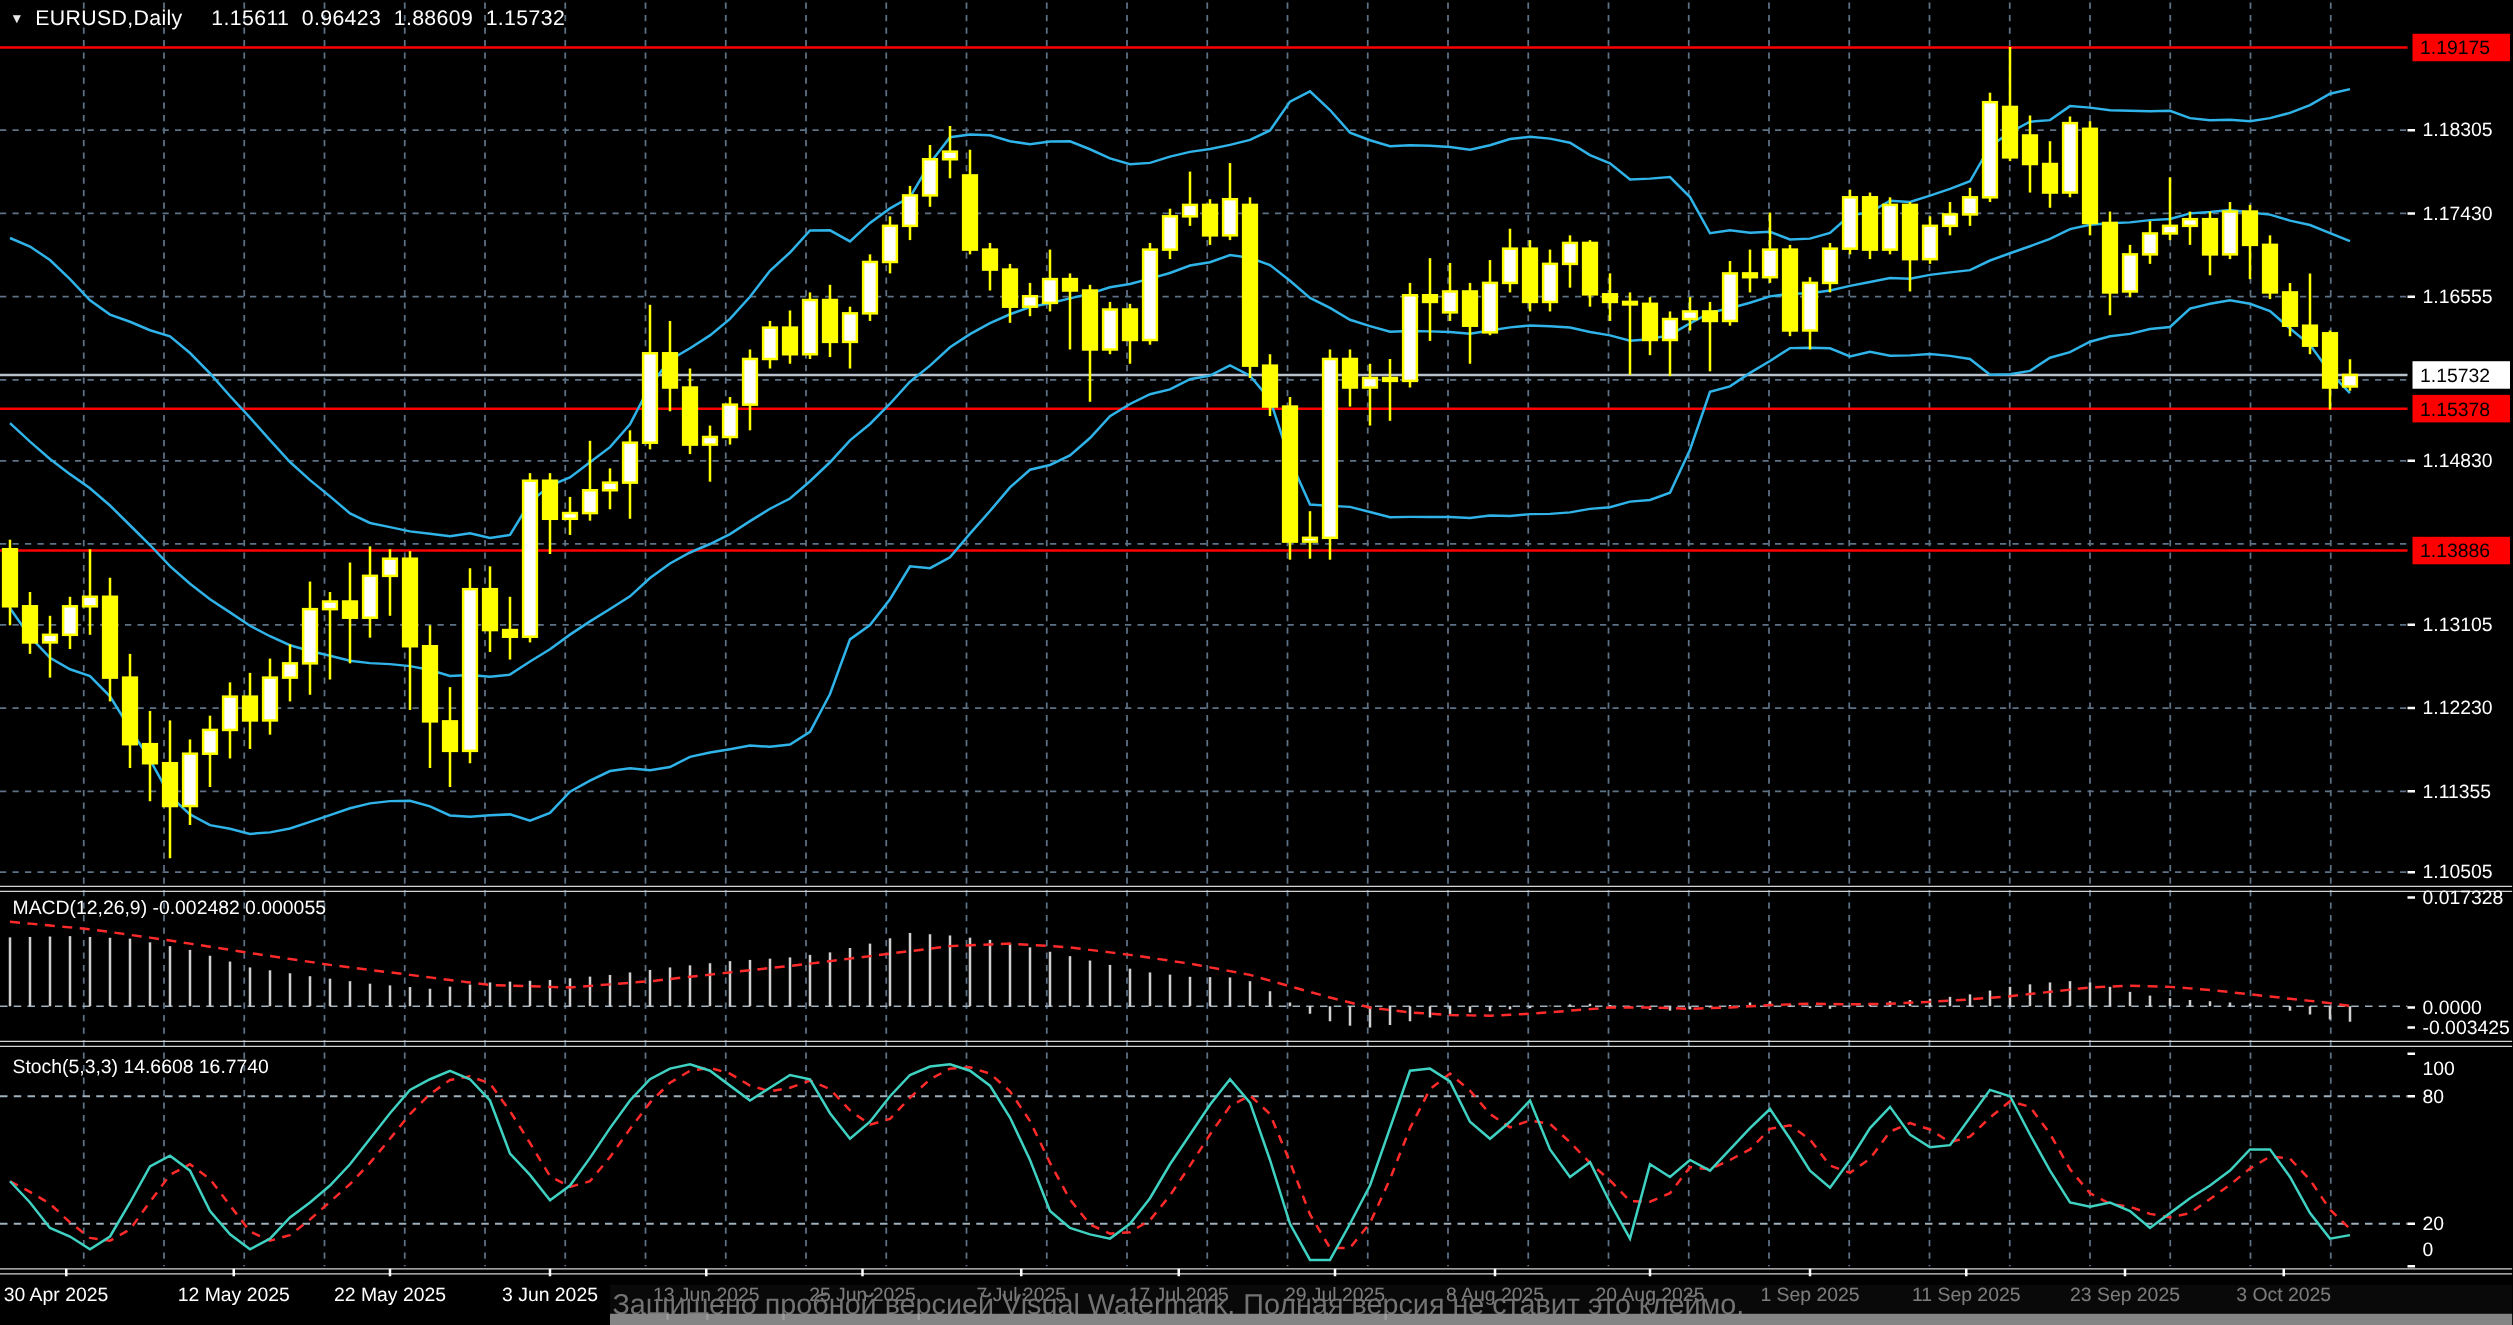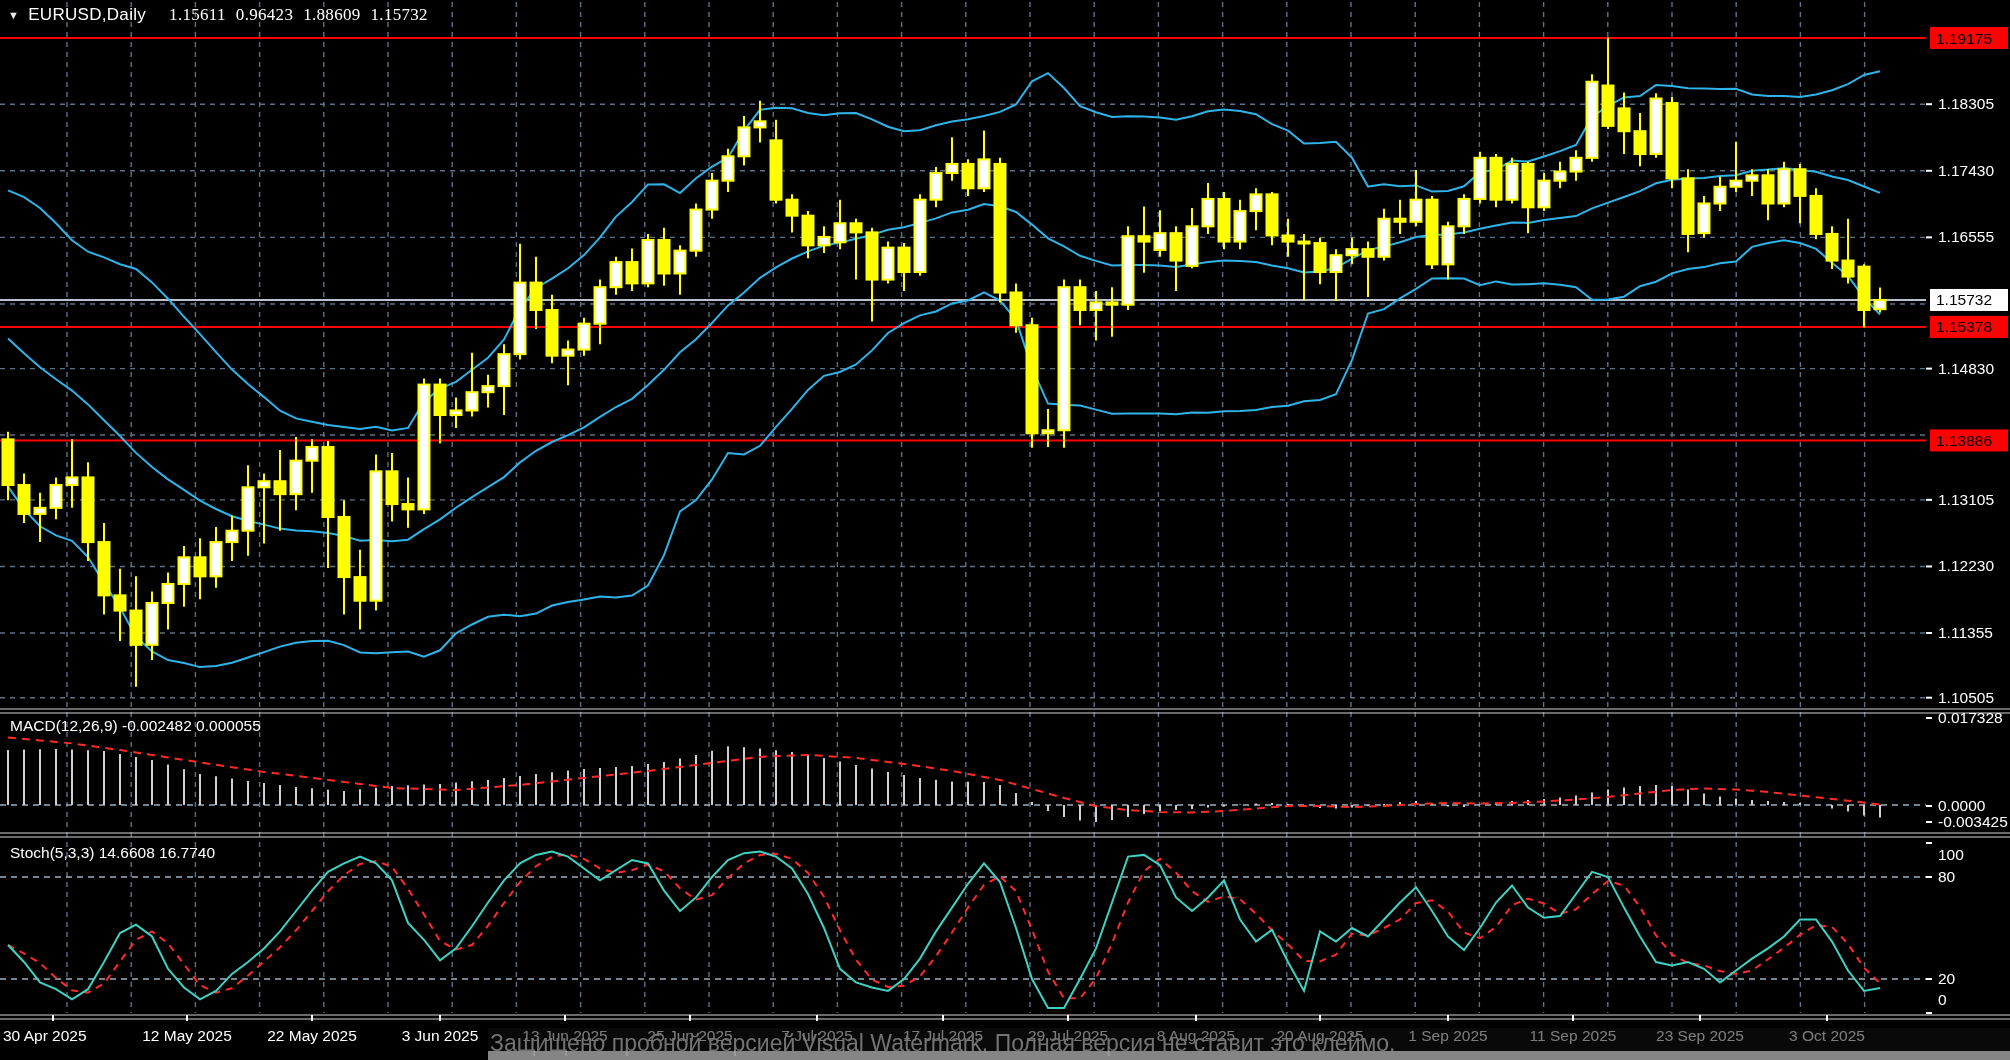--- a/index.html
+++ b/index.html
@@ -1,21 +1,21 @@
 <!DOCTYPE html>
 <html><head>
 <meta charset="utf-8">
 <style>
   html,body{margin:0;padding:0;background:#000;}
   #stage{position:relative;width:2010px;height:1060px;background:#000;overflow:hidden;
          font-family:"Liberation Sans","DejaVu Sans",sans-serif;}
   #chart-svg{position:absolute;left:0;top:0;}
   #header{position:absolute;left:8px;top:5px;display:flex;align-items:center;gap:9px;
           color:#fff;font-size:17px;letter-spacing:.3px;white-space:nowrap;z-index:20;}
-  #header .vals{display:flex;gap:10px;margin-left:14px;font-family:Liberation Serif, serif;}
+  #header .vals{display:flex;gap:10px;margin-left:14px;}
   #header .arr{font-size:11px;color:#e8e8e8;}
   #wm-band{position:absolute;left:488px;top:1028px;width:1522px;height:23px;
            background:rgba(16,16,16,.55);z-index:30;}
   #wm-text{position:absolute;left:490px;top:1030px;width:1510px;color:#737373;
            font-size:23px;white-space:nowrap;z-index:31;}
   #wm-strip{position:absolute;left:488px;top:1051px;width:1522px;height:9px;
             background:rgba(166,166,166,.8);z-index:31;}
   #wm-letter{position:absolute;left:0;top:0;width:2010px;height:1060px;z-index:1;
              pointer-events:none;}
 </style>

